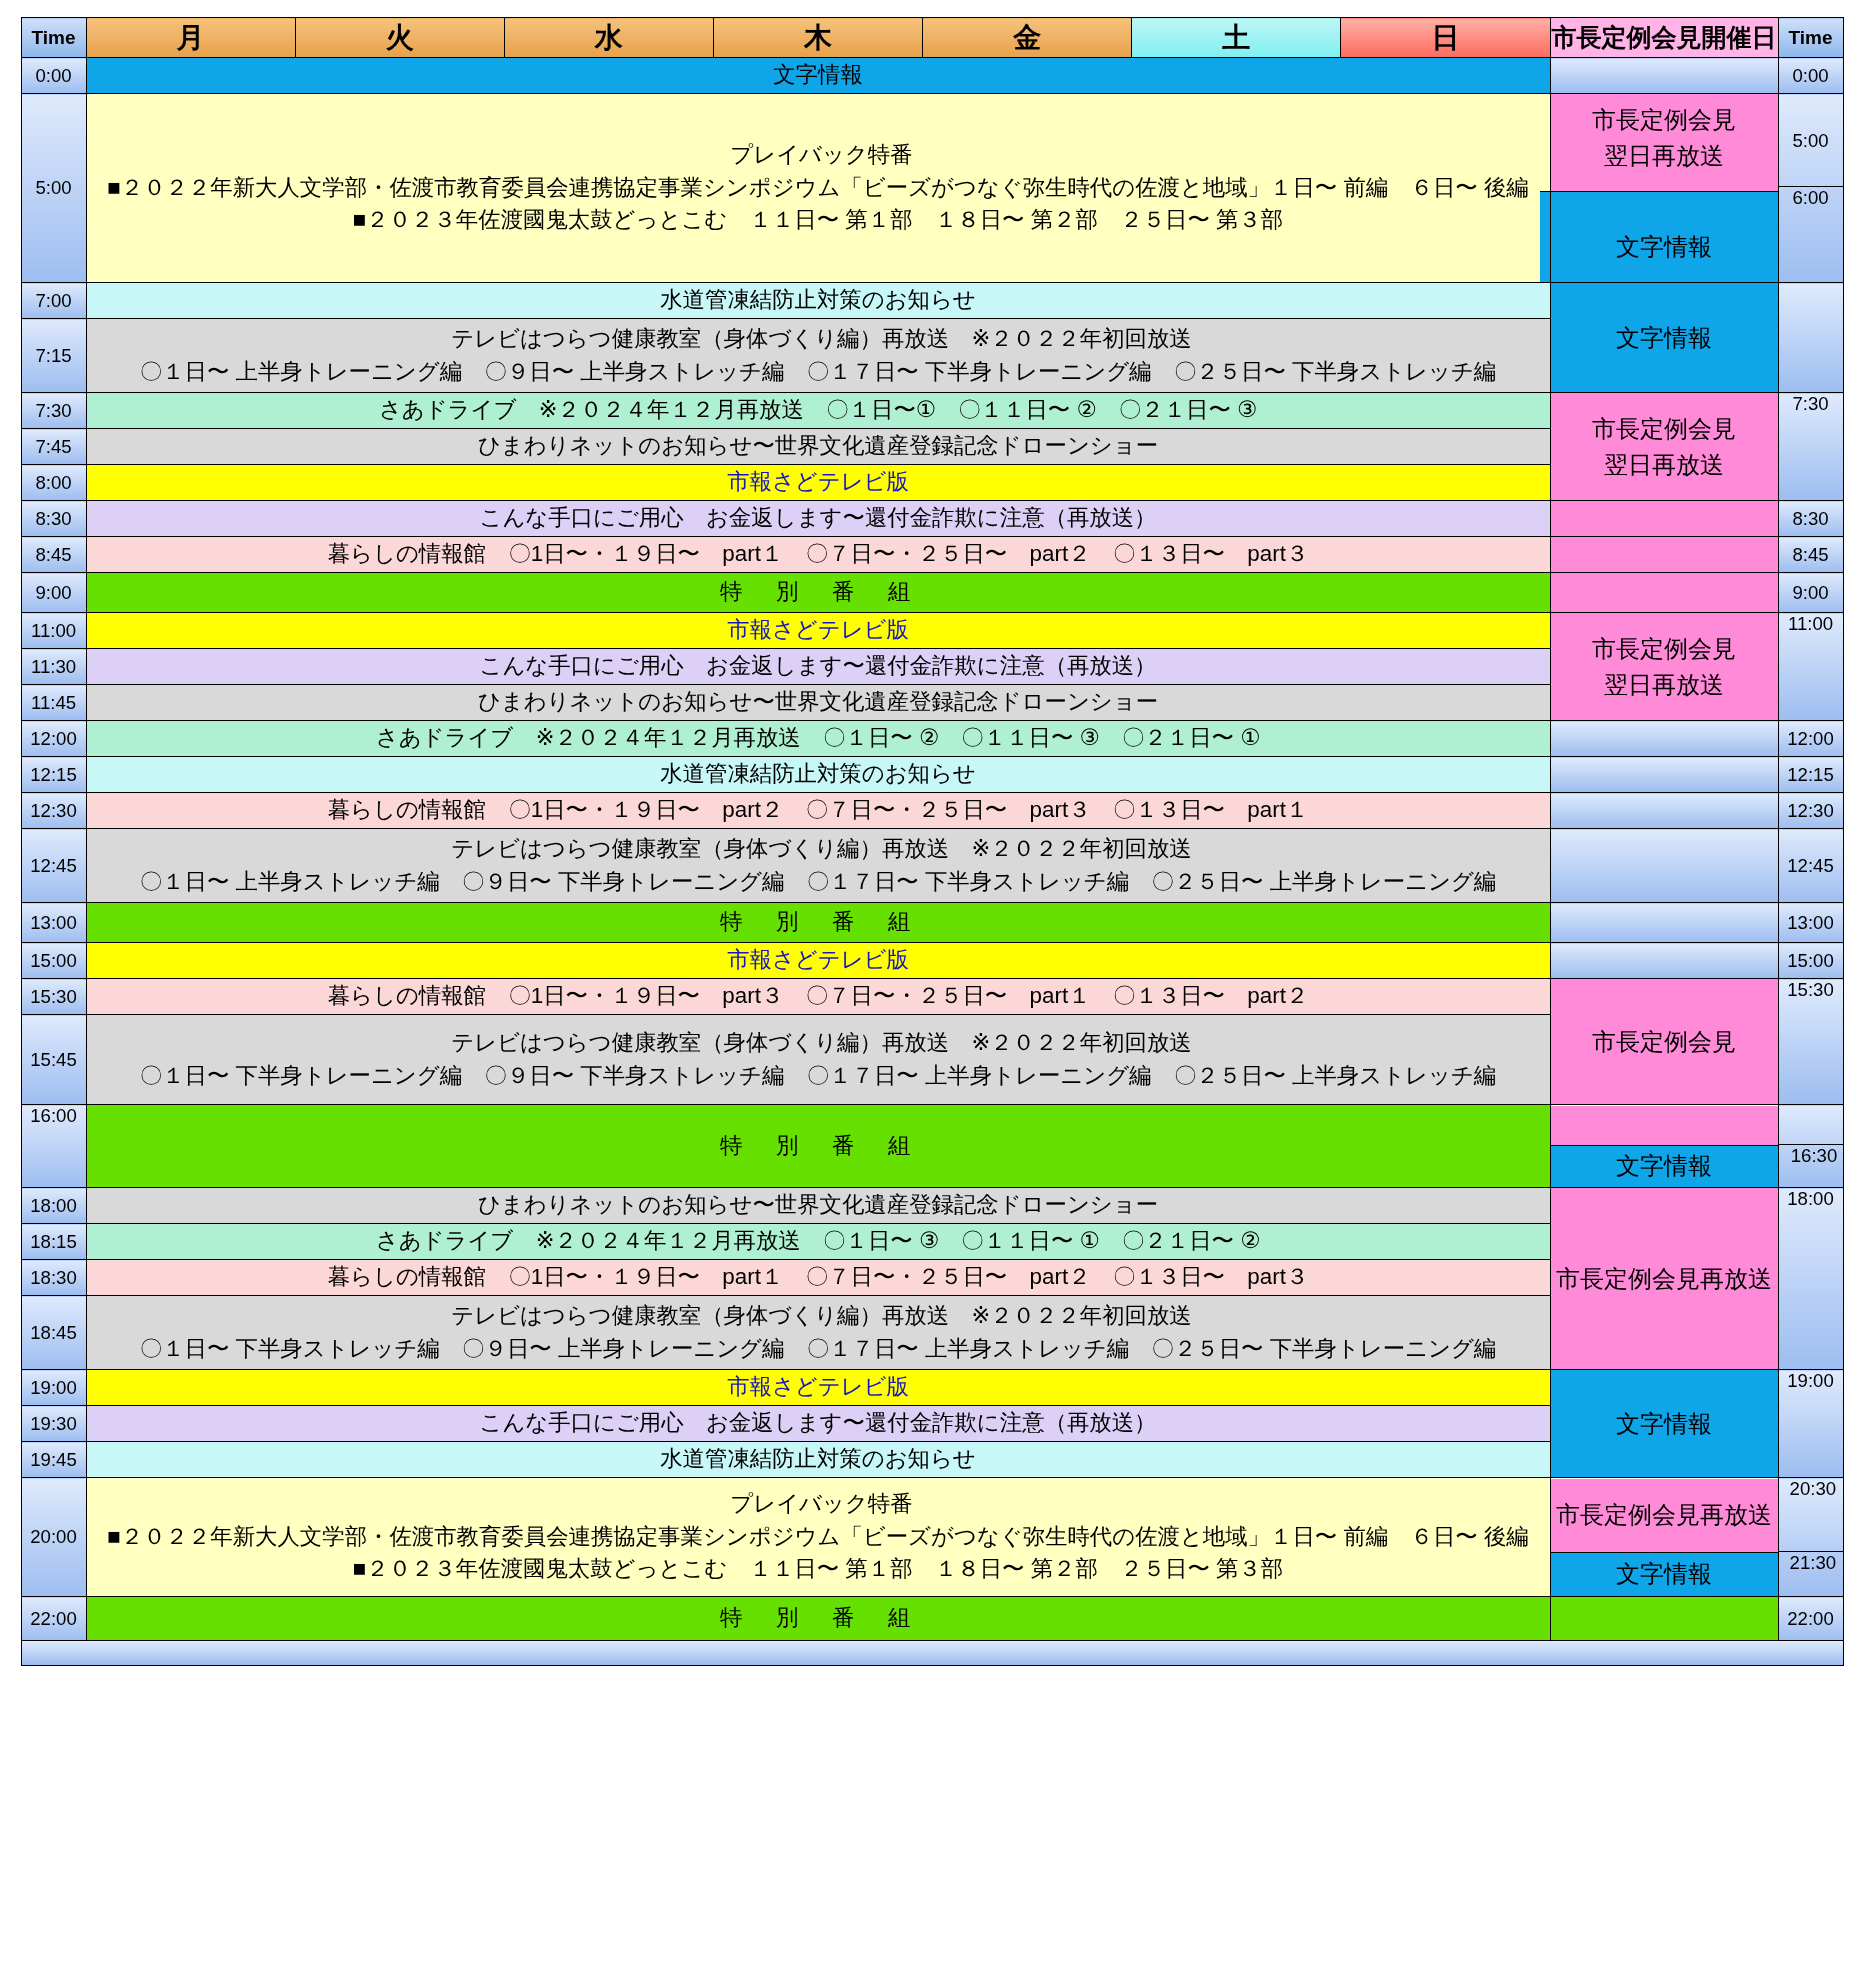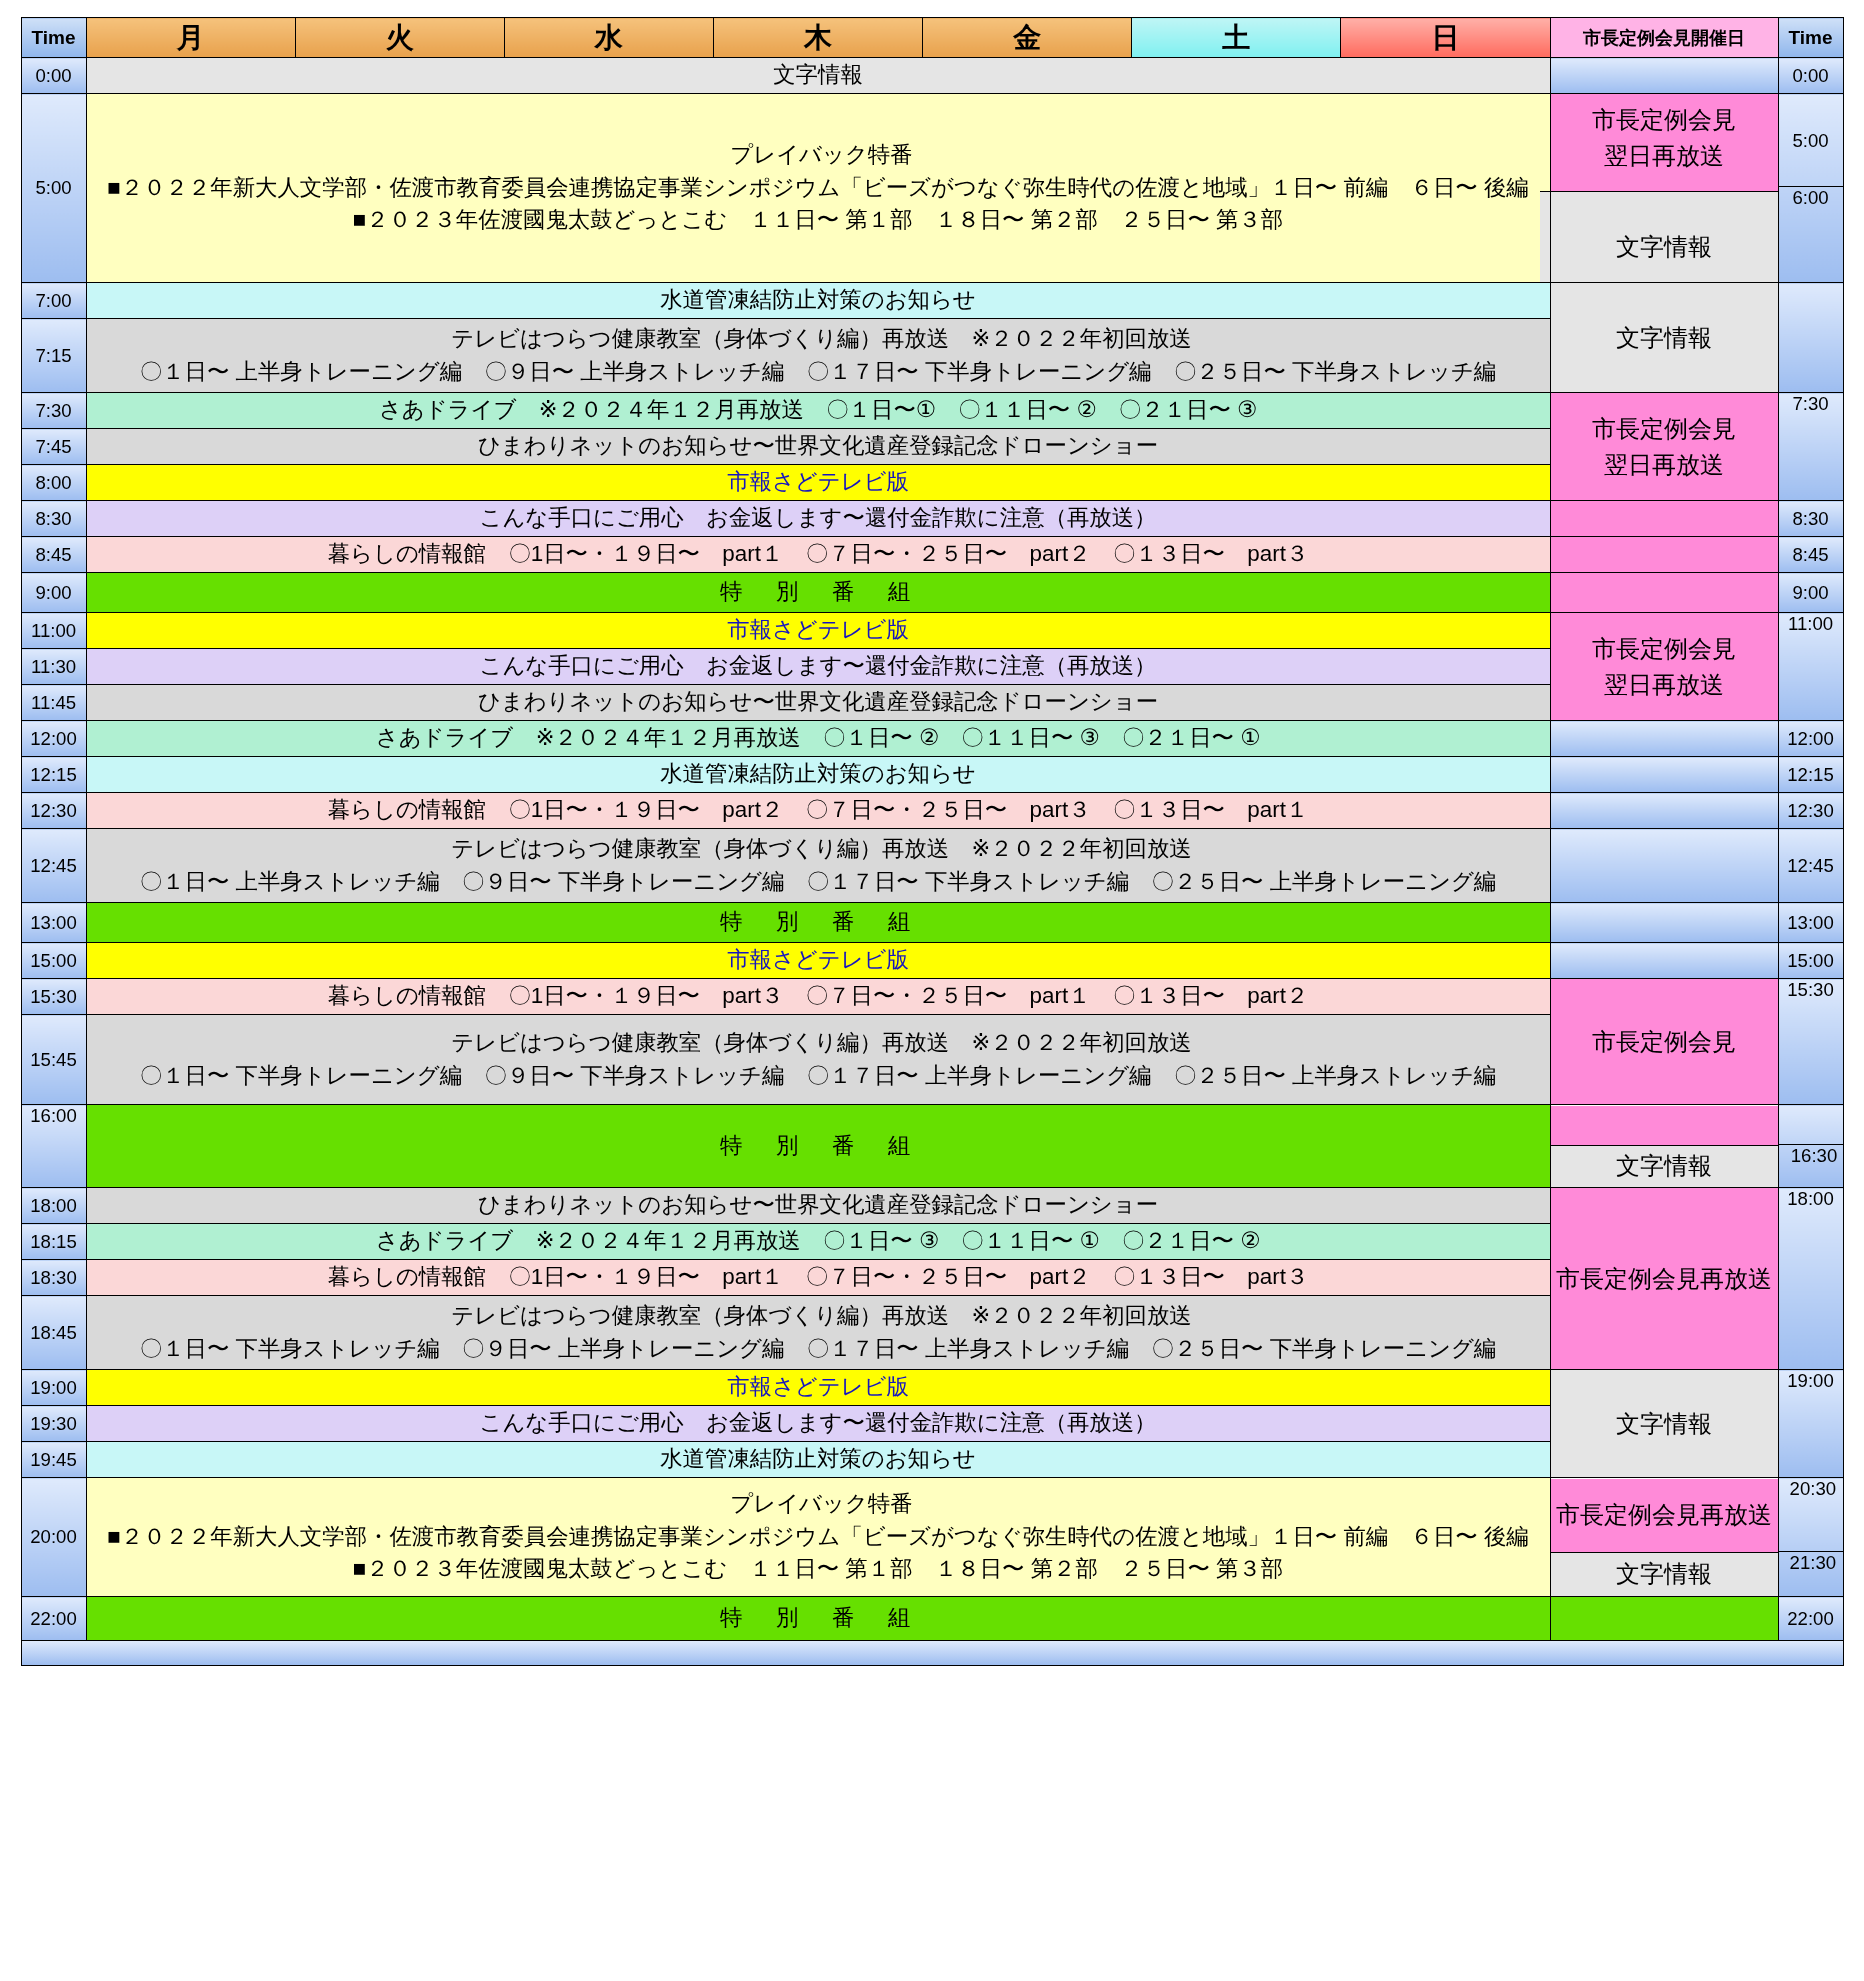--- a/index.html
+++ b/index.html
@@ -9,32 +9,32 @@
   table.sched td,table.sched th{border:0.9px solid #000;padding:0;vertical-align:middle;text-align:center;}
   .timecol{width:65px;}
   .lastcol{width:65px;}
   .pressday{width:228px;}
 
   
   .hdr-time{background:linear-gradient(to bottom,#cfe0f7,#8fb6ec);font-size:19px;height:39px;color:#000;}
   .hdr-day{background:linear-gradient(to bottom,#f5c27c,#e8a14c);font-size:28px;height:39px;}
   .hdr-sat{background:linear-gradient(to bottom,#bff5f5,#7ff0f0);font-size:28px;}
   .hdr-sun{background:linear-gradient(to bottom,#ffb0a8,#ff6b5e);font-size:28px;}
-  .hdr-press{background:#ffb3e6;font-size:18px;}
+  .hdr-press{background:#ffb3e6;font-size:25px;}
 
   .tm{background:linear-gradient(to bottom,#dfeafc,#9dbdf0);font-size:18.6px;color:#000;
       text-align:left;padding-left:4.7px;vertical-align:top;line-height:1.15;}
   .tmEmpty{background:linear-gradient(to bottom,#dfeafc,#9dbdf0);}
 
   .prog{font-size:22.4px;line-height:1.45;padding:6.5px 9.3px;}
   .prog .l1{display:block;margin-left:7px;}
   .prog .l2{display:block;}
   .prog .l3{display:block;}
 
-  .c-gray{background:#e5e5e5;}
+  .c-gray{background:#0ea5e9;}
   .c-yellowlight{background:#ffffc0;}
   .c-cyan{background:#c8f7f7;}
   .c-green-mint{background:#b0f0d2;}
   .c-yellow{background:#ffff00;}
   .c-purple{background:#ddd0f7;}
   .c-pink-l{background:#fbd7d7;}
   .c-green{background:#66e000;}
   .c-pinkdark{background:#ff8ad8;}
   .c-gray2{background:#d9d9d9;}
 

